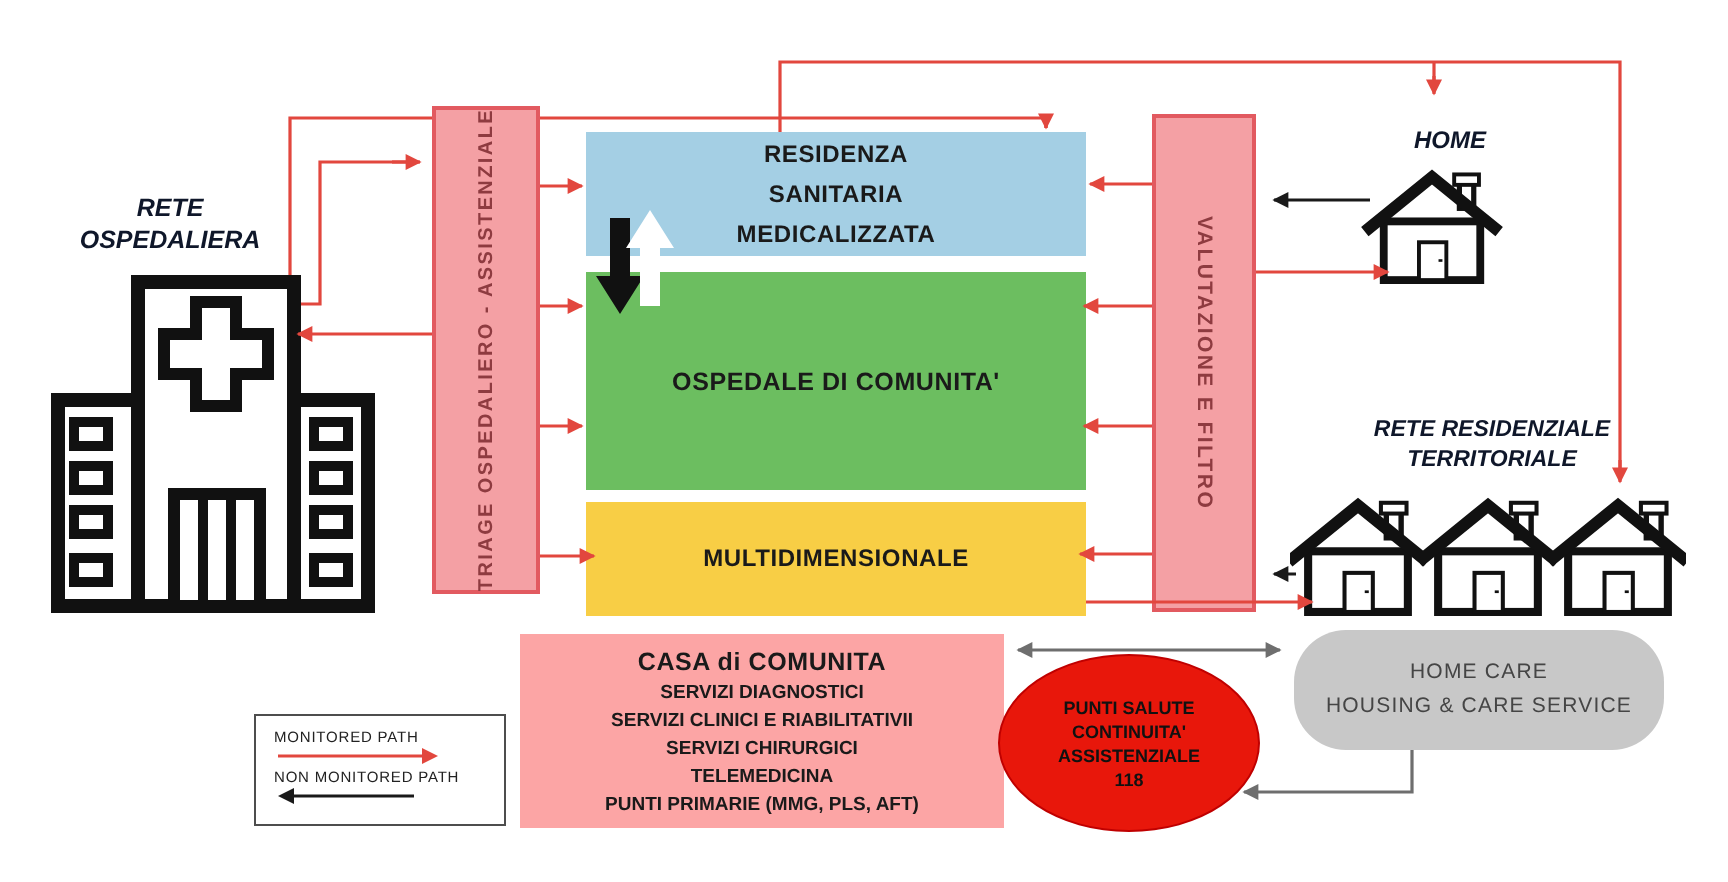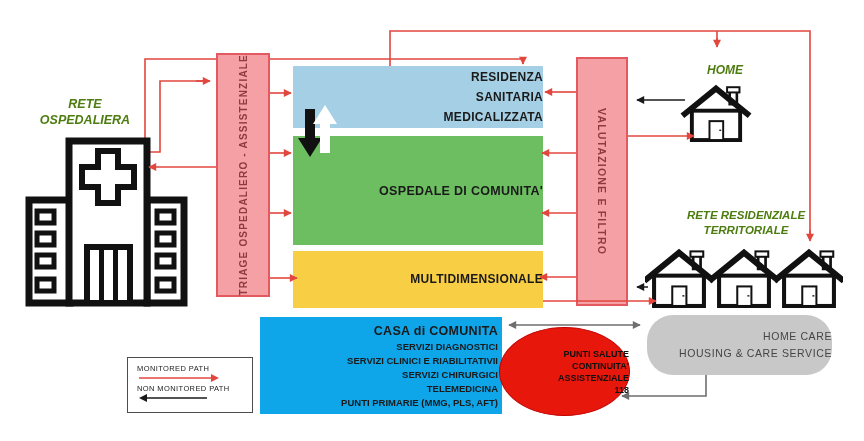--- a/index.html
+++ b/index.html
@@ -2,43 +2,43 @@
 <html><head>
 <meta charset="utf-8">
 <style>
   html,body{margin:0;padding:0;background:#fff;}
   .stage{
     position:relative;width:864px;height:441px;background:#fff;
     font-family:"Liberation Sans",sans-serif;overflow:hidden;
   }
   svg.layer{position:absolute;left:0;top:0;pointer-events:none;}
   .box{position:absolute;box-sizing:border-box;display:flex;flex-direction:column;
-       align-items:flex-end;justify-content:center;text-align:center;
+       align-items:center;justify-content:center;text-align:center;
        font-weight:bold;color:#1a1a1a;}
   .box-residenza{left:293px;top:66px;width:250px;height:62px;background:#A4CFE4;
        font-size:12px;line-height:20px;letter-spacing:.3px;}
   .box-ospedale{left:293px;top:136px;width:250px;height:109px;background:#6CBE60;
        font-size:12.5px;letter-spacing:.3px;}
   .box-riabilitazione{left:293px;top:251px;width:250px;height:57px;background:#F8CE45;
        font-size:12px;line-height:19px;letter-spacing:.3px;}
-  .box-casa{left:260px;top:317px;width:242px;height:97px;background:#0ea5e9;
+  .box-casa{left:260px;top:317px;width:242px;height:97px;background:#fca5a5;
        font-size:9.5px;line-height:14px;padding:3px 4px;}
   .casa-title{font-size:12.5px;line-height:18px;letter-spacing:.3px;}
   .box-homecare{left:647px;top:315px;width:185px;height:60px;background:#C8C8C8;
        font-weight:normal;color:#454545;font-size:10.5px;line-height:17px;letter-spacing:.6px;border-radius:26px;}
   .vbox{position:absolute;box-sizing:border-box;background:#F4A0A4;border:2px solid #E25A60;
        display:flex;align-items:center;justify-content:center;}
   .vbox-triage{left:216px;top:53px;width:54px;height:244px;}
   .vbox-valutazione{left:576px;top:57px;width:52px;height:249px;}
   .vtext{color:#8E3B40;font-weight:bold;font-size:10px;letter-spacing:1.2px;white-space:nowrap;}
   .vtext-up{writing-mode:vertical-rl;transform:rotate(180deg);}   
   .vtext-down{writing-mode:vertical-rl;}                           
   .ellipse{left:499px;top:327px;width:131px;height:89px;border-radius:50%;
        background:#E8170B;border:1px solid #C00000;font-size:9px;line-height:12px;color:#111;}
-  .lbl{position:absolute;font-style:italic;font-weight:bold;color:#4d7c0f;text-align:center;}
+  .lbl{position:absolute;font-style:italic;font-weight:bold;color:#0f172a;text-align:center;}
   .lbl-rete-osp{left:30px;top:96px;width:110px;font-size:12.5px;line-height:16px;text-align:center;}
   .lbl-home{left:693px;top:63px;width:64px;font-size:12px;}
   .lbl-rete-terr{left:678px;top:208px;width:136px;font-size:11.5px;line-height:15px;}
   .legend{position:absolute;left:127px;top:357px;width:126px;height:56px;box-sizing:border-box;
        border:1.5px solid #4d4d4d;background:#fff;padding:5px 9px 4px 9px;
        font-size:7.5px;letter-spacing:.4px;color:#222;}
   .legend .row{height:10px;display:flex;align-items:center;}
   .iconwrap{position:absolute;}
 </style>
 </head>

